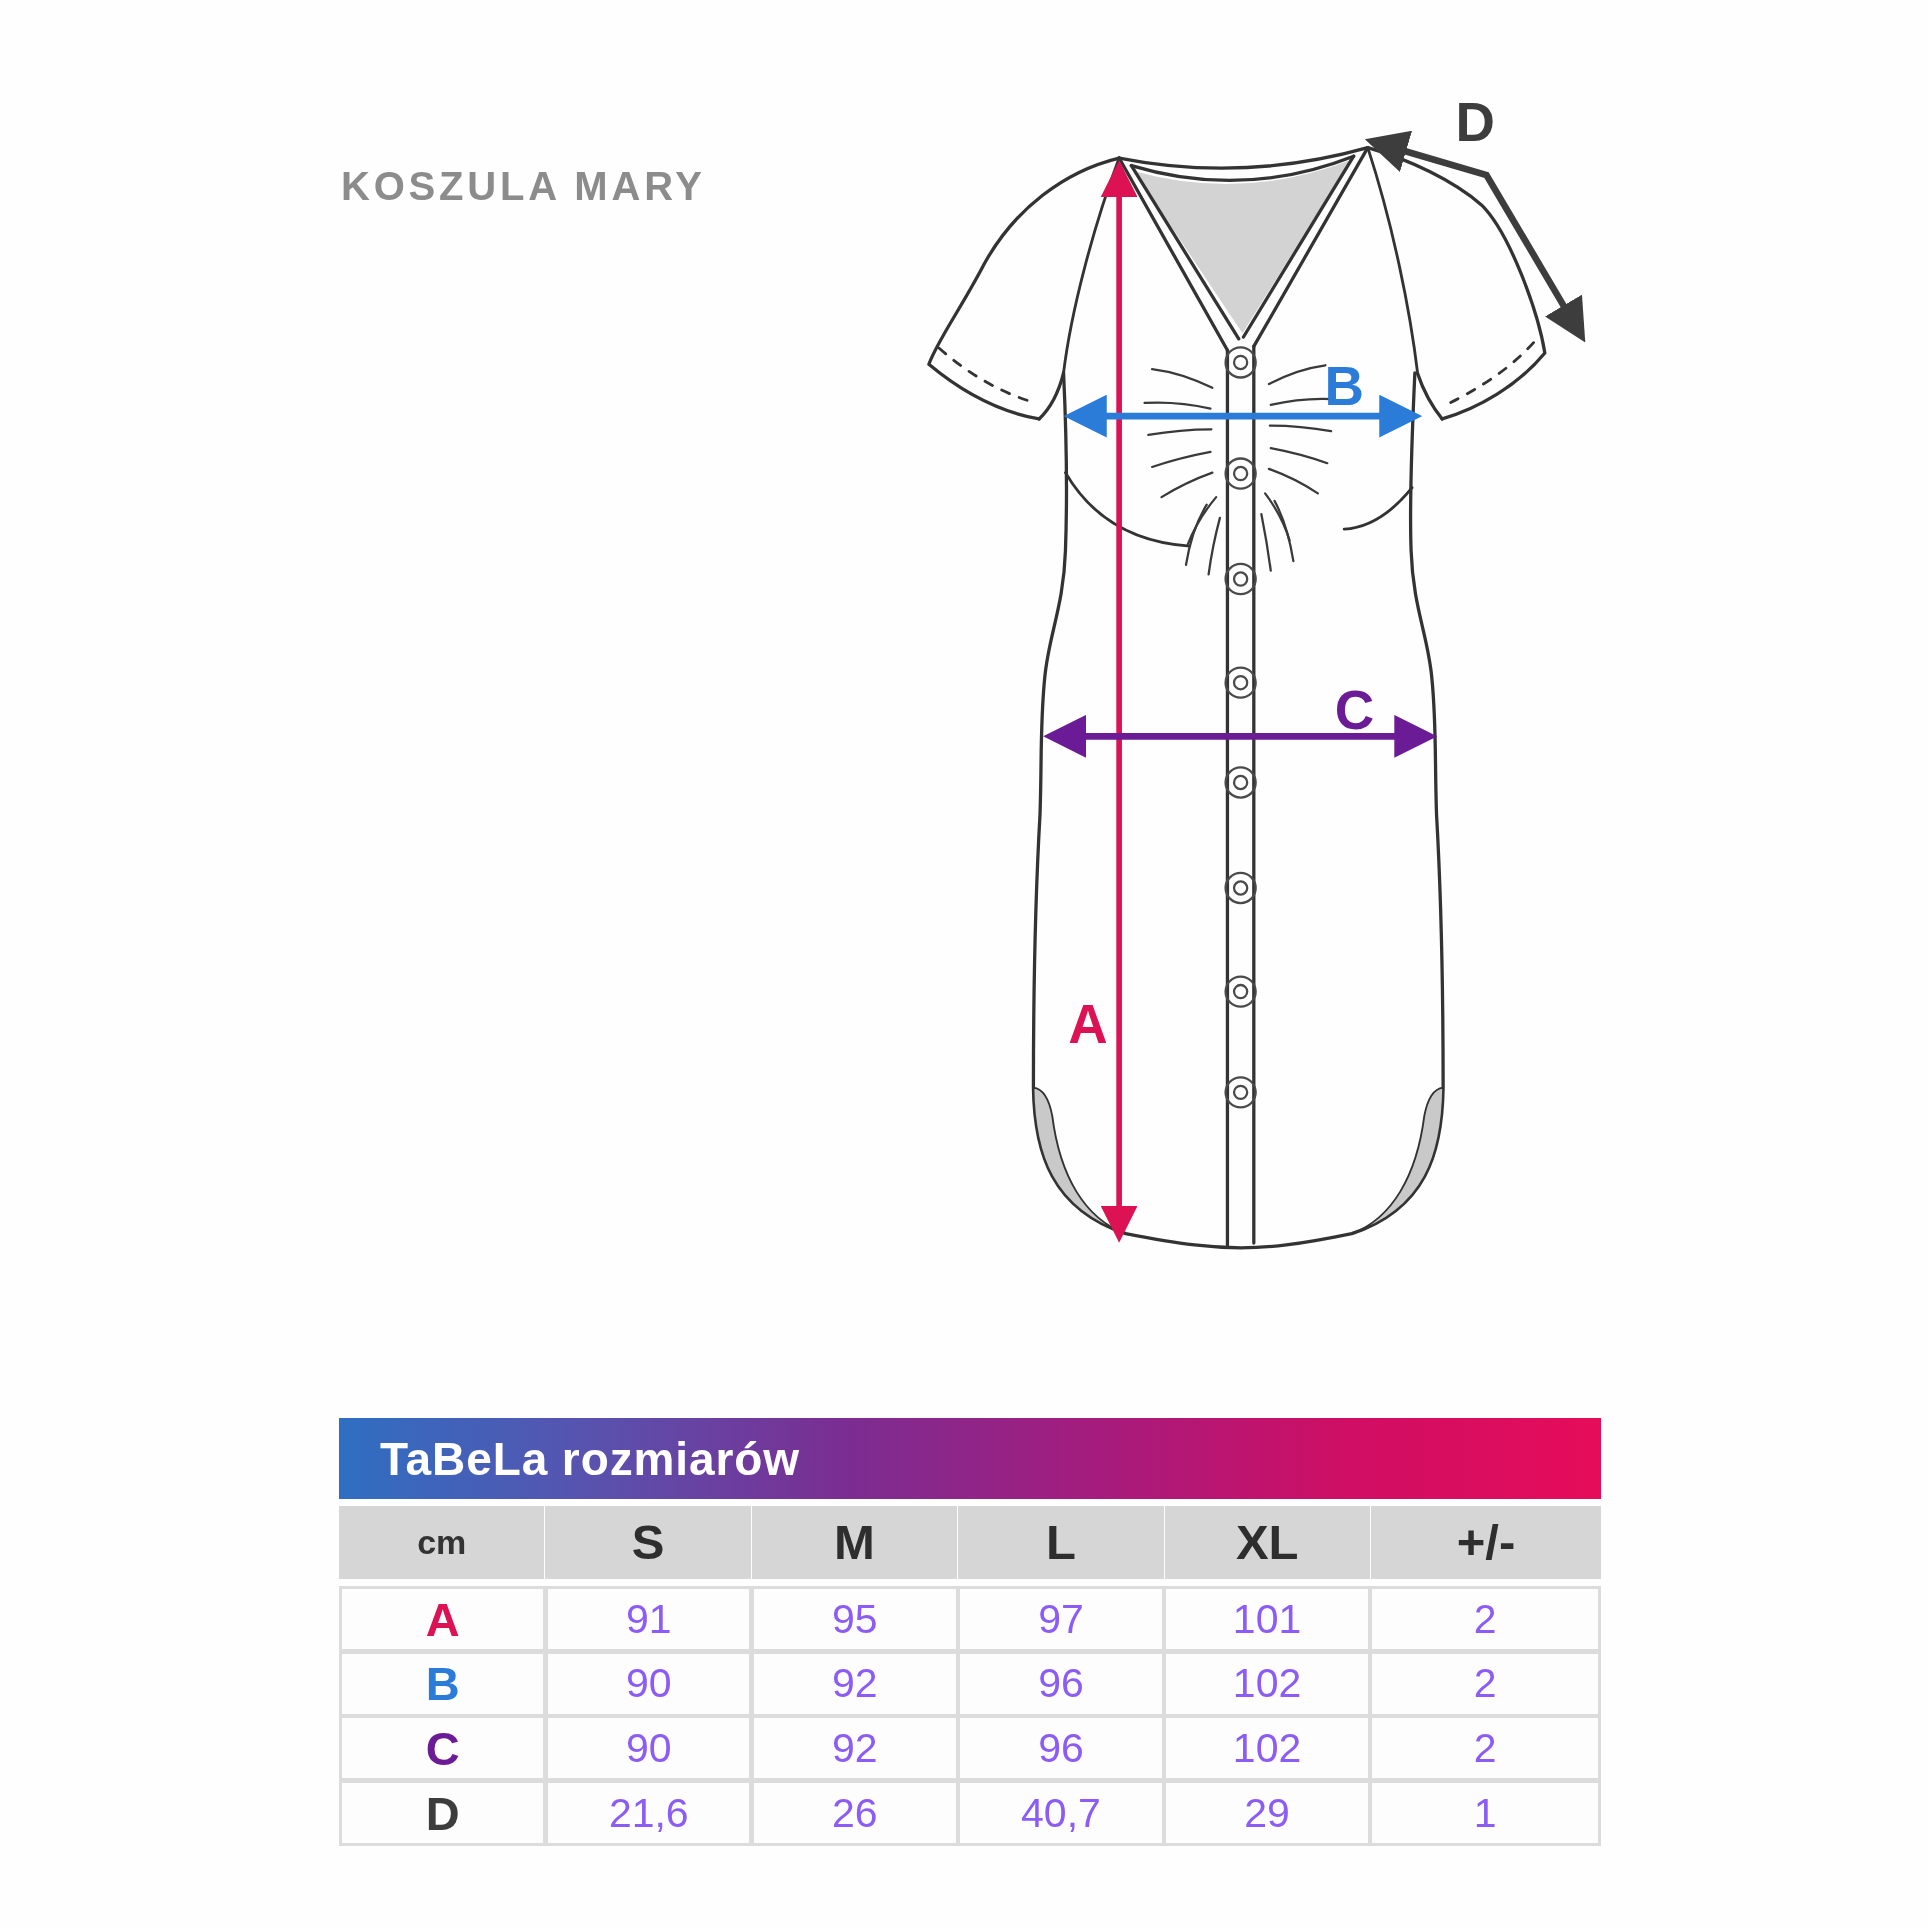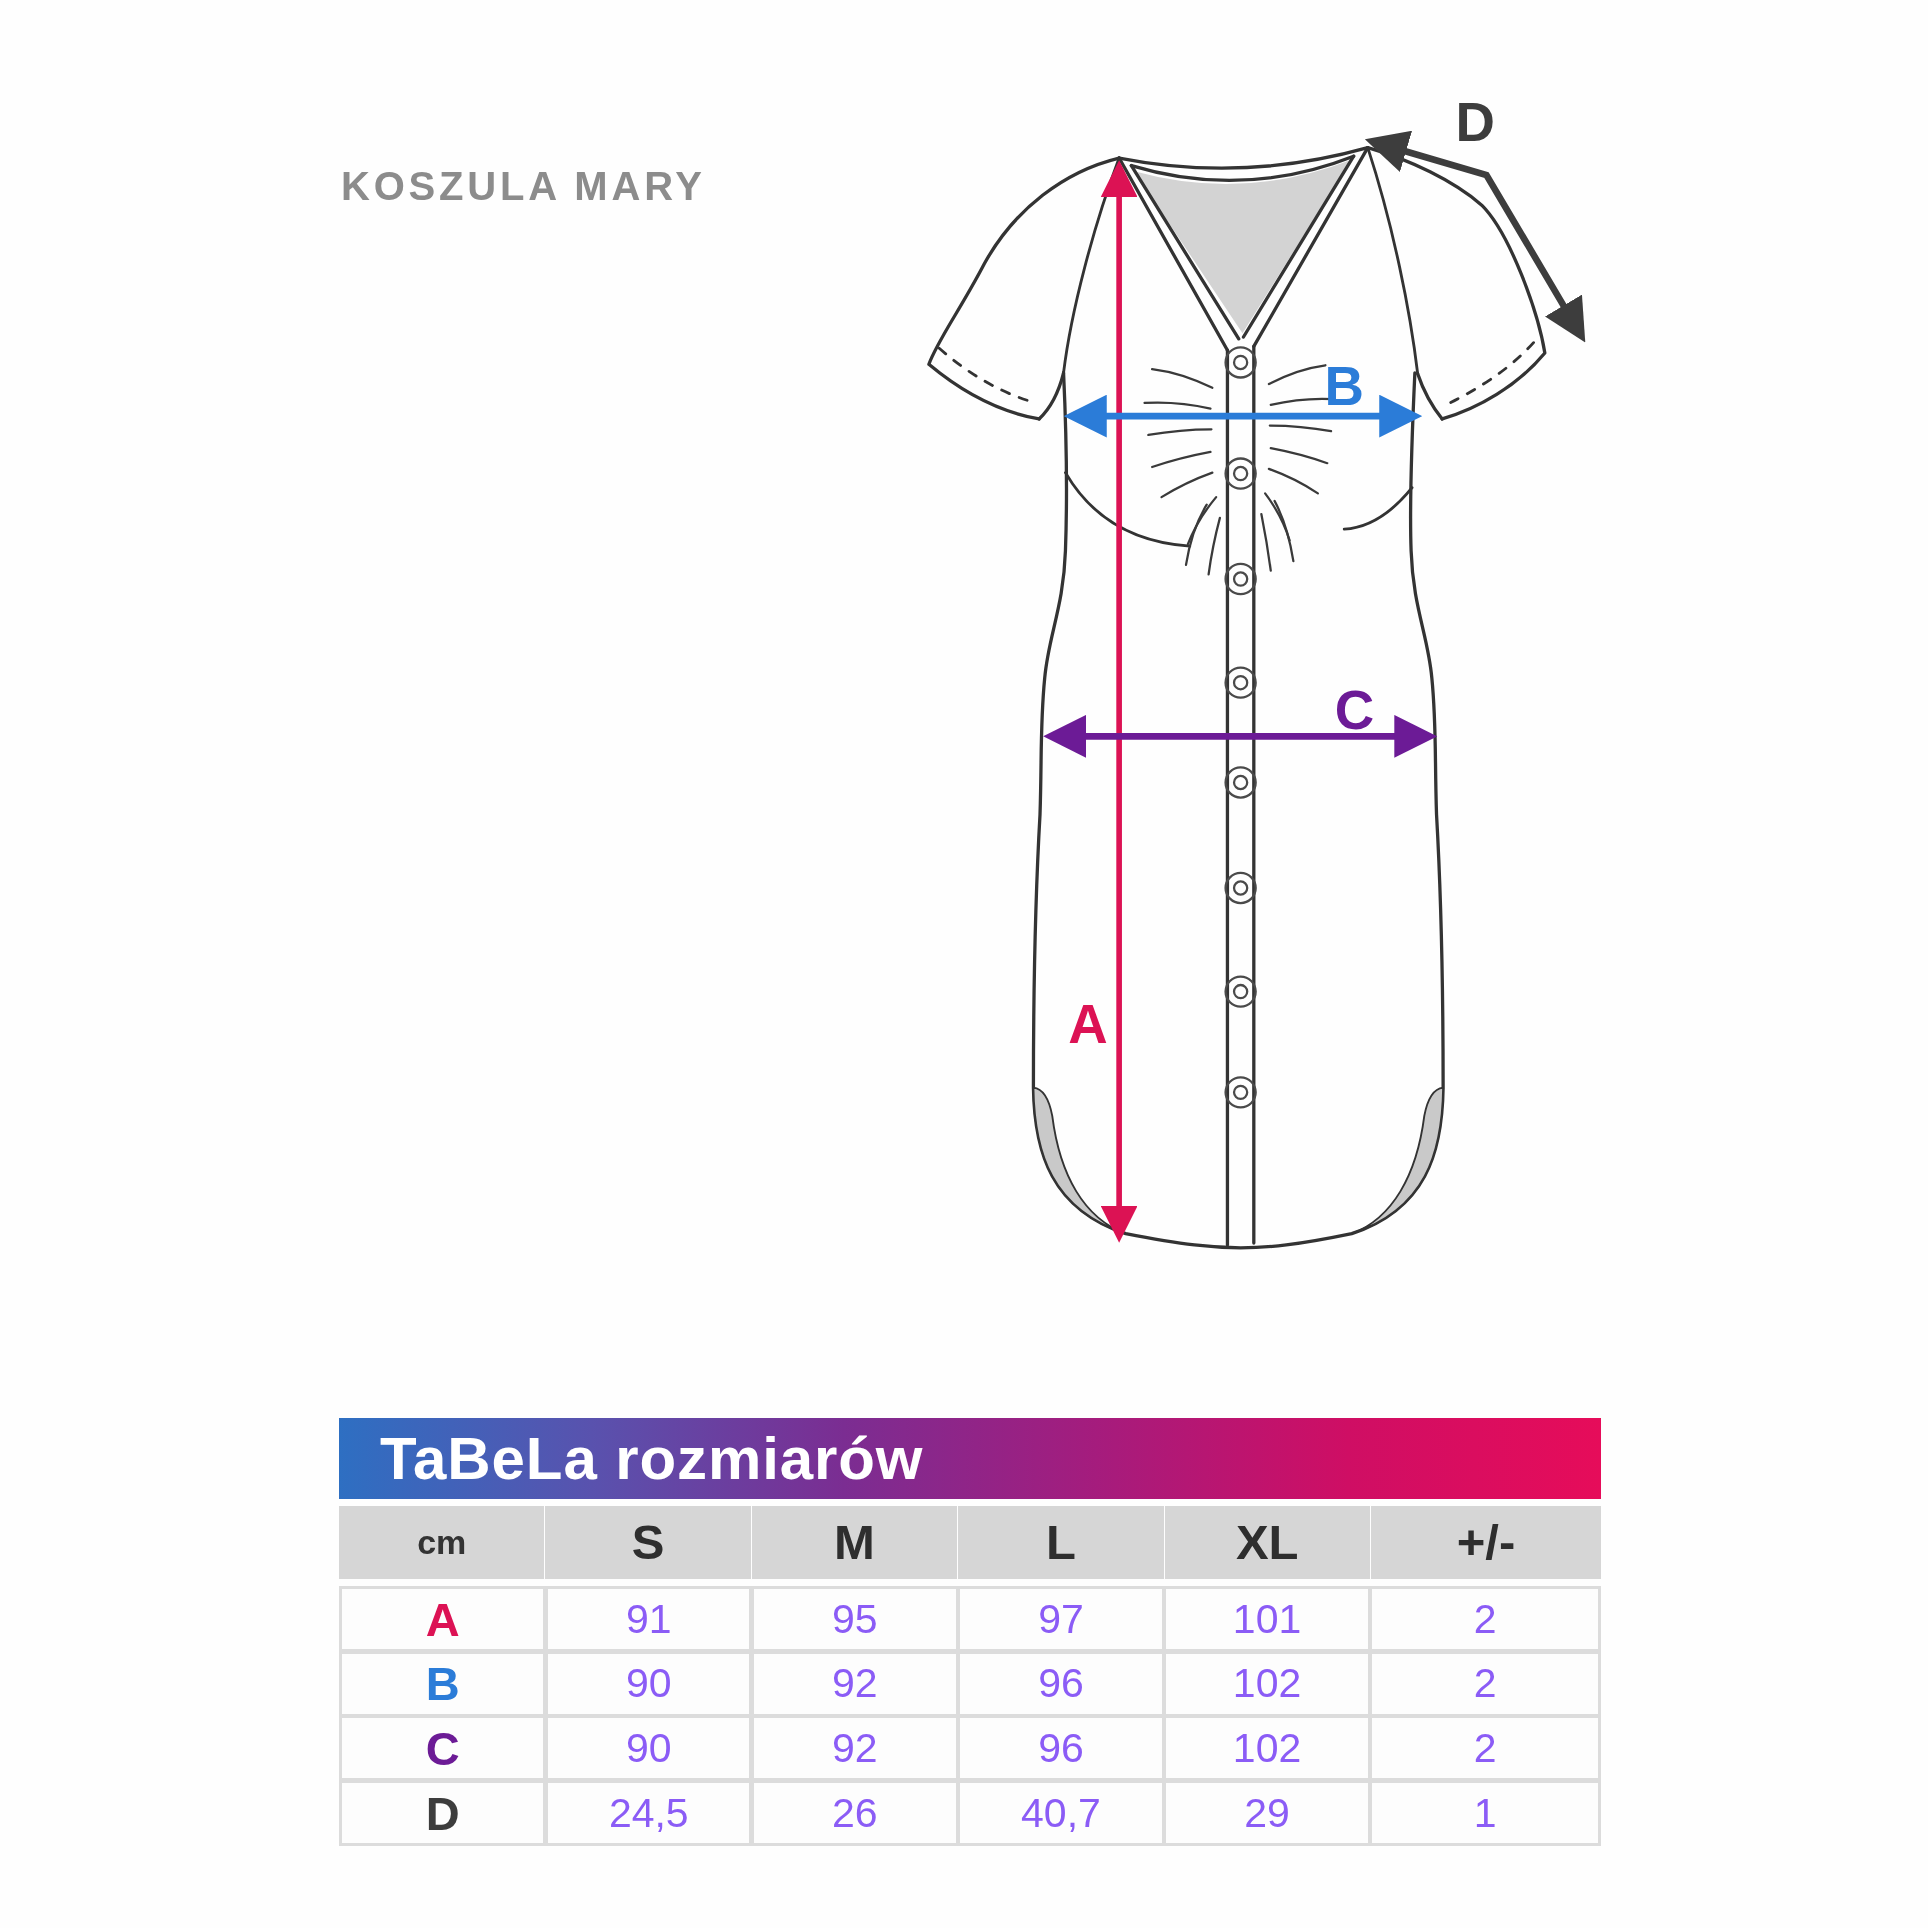--- a/index.html
+++ b/index.html
@@ -5,21 +5,21 @@
   html,body{margin:0;padding:0;background:#ffffff;}
   .page{position:relative;width:1928px;height:1928px;background:#fefefe;overflow:hidden;
         font-family:"Liberation Sans",sans-serif;}
   .page-title{position:absolute;left:341px;top:164px;font-size:40px;font-weight:bold;
         letter-spacing:3.8px;color:#8c8c8c;white-space:nowrap;}
   .garment{position:absolute;left:909px;top:94px;width:716px;height:1215px;}
   .garment path,.garment line,.garment circle,.garment polyline{vector-effect:none;}
 
   .size-table{position:absolute;left:339px;top:1418px;width:1262px;}
   .tbl-title-bar{height:81px;display:flex;align-items:center;padding-left:41px;
-        box-sizing:border-box;color:#ffffff;font-size:60px;font-weight:bold;letter-spacing:0.9px;
+        box-sizing:border-box;color:#ffffff;font-size:46px;font-weight:bold;letter-spacing:0.9px;
         background:linear-gradient(90deg,#2e6fc2,#7b2d92,#e60c5a);}
   .hdr-row{display:grid;grid-template-columns:1fr 1fr 1fr 1fr 1fr 1.12fr;gap:1px;
         margin-top:6.6px;height:73px;}
   .hdr-cell{background:#d6d6d6;display:flex;align-items:center;justify-content:center;
         font-weight:bold;font-size:49px;color:#2e2e2e;}
   .hdr-cell.unit{font-size:34px;font-weight:600;color:#333333;}
   .data-grid{display:grid;grid-template-columns:1fr 1fr 1fr 1fr 1fr 1.12fr;gap:4.7px;
         background:#dcdcdc;border:3.8px solid #dcdcdc;margin-top:7.5px;}
   .cell{background:#fdfdfd;height:60px;display:flex;align-items:center;justify-content:center;
         font-size:41px;color:#8b5cf6;}
@@ -169,21 +169,21 @@
       <div class="cell">2</div>
 
       <div class="cell rowlab" style="color: rgb(108, 27, 150);">C</div>
       <div class="cell">90</div>
       <div class="cell">92</div>
       <div class="cell">96</div>
       <div class="cell">102</div>
       <div class="cell">2</div>
 
       <div class="cell rowlab" style="color: rgb(61, 61, 61);">D</div>
-      <div class="cell">24,5</div>
+      <div class="cell">21,6</div>
       <div class="cell">26</div>
       <div class="cell">40,7</div>
       <div class="cell">29</div>
       <div class="cell">1</div>
     </div>
   </div>
 </div>
 
 
 </body></html>

